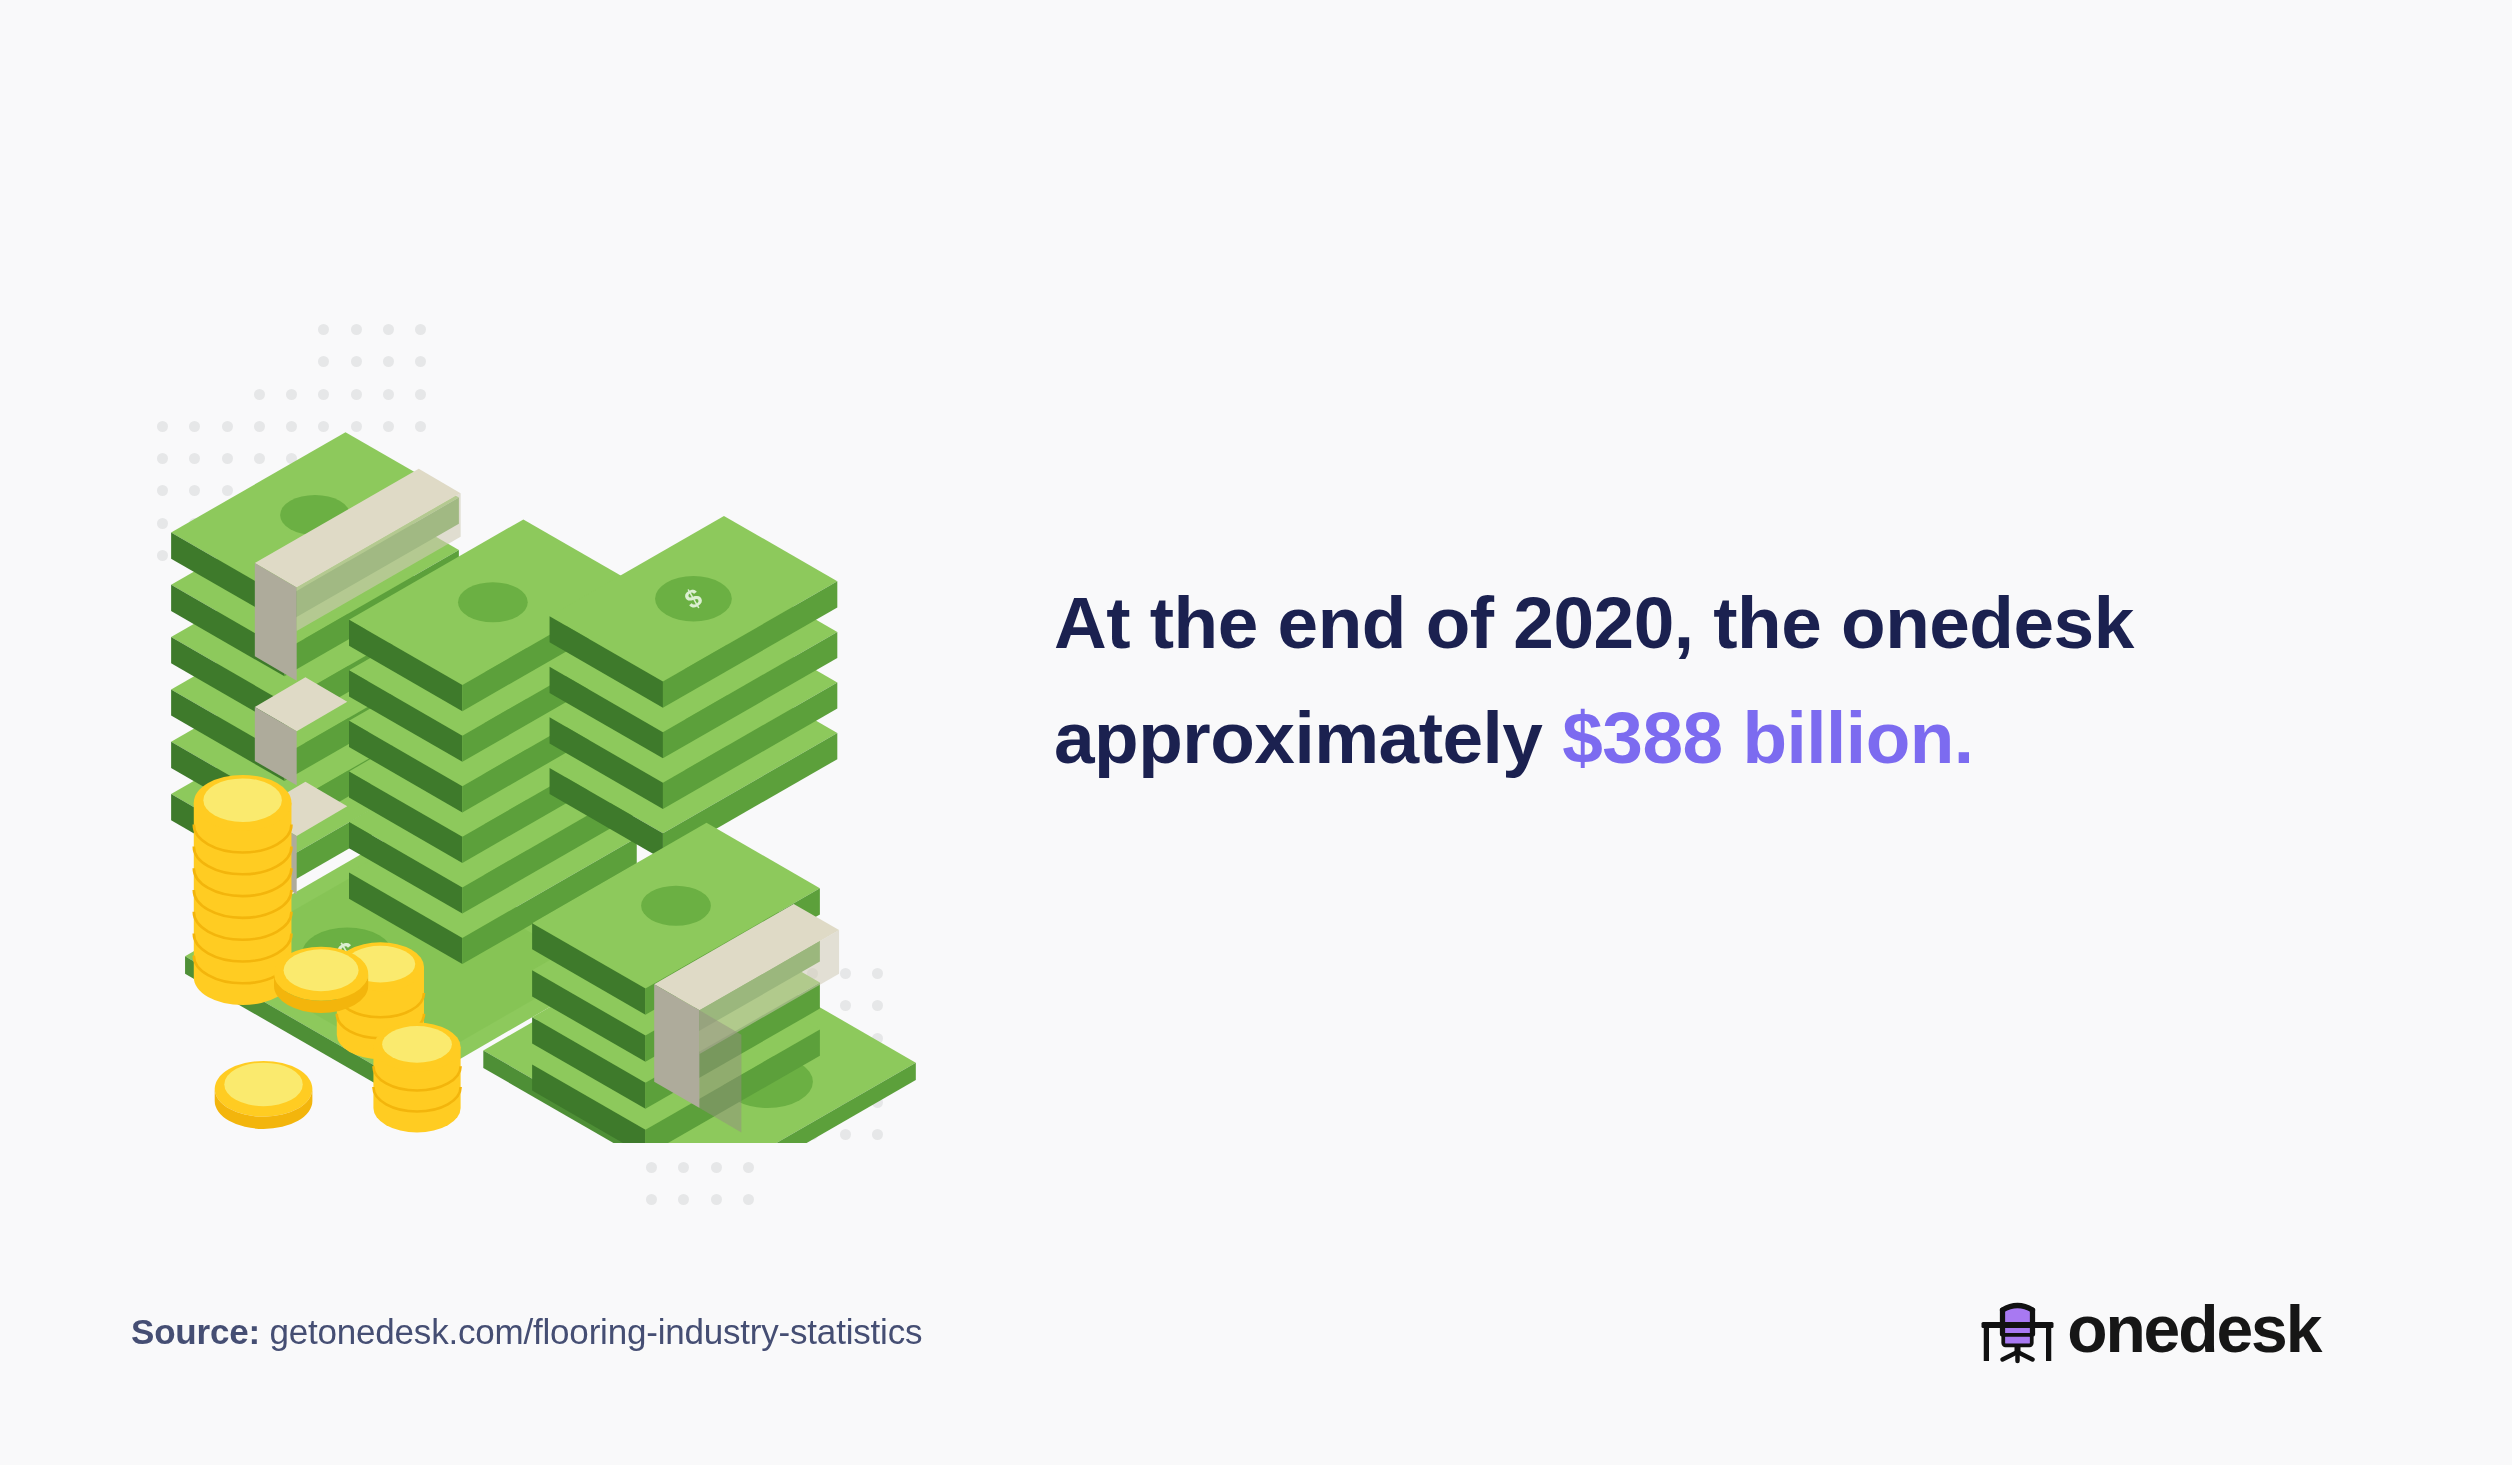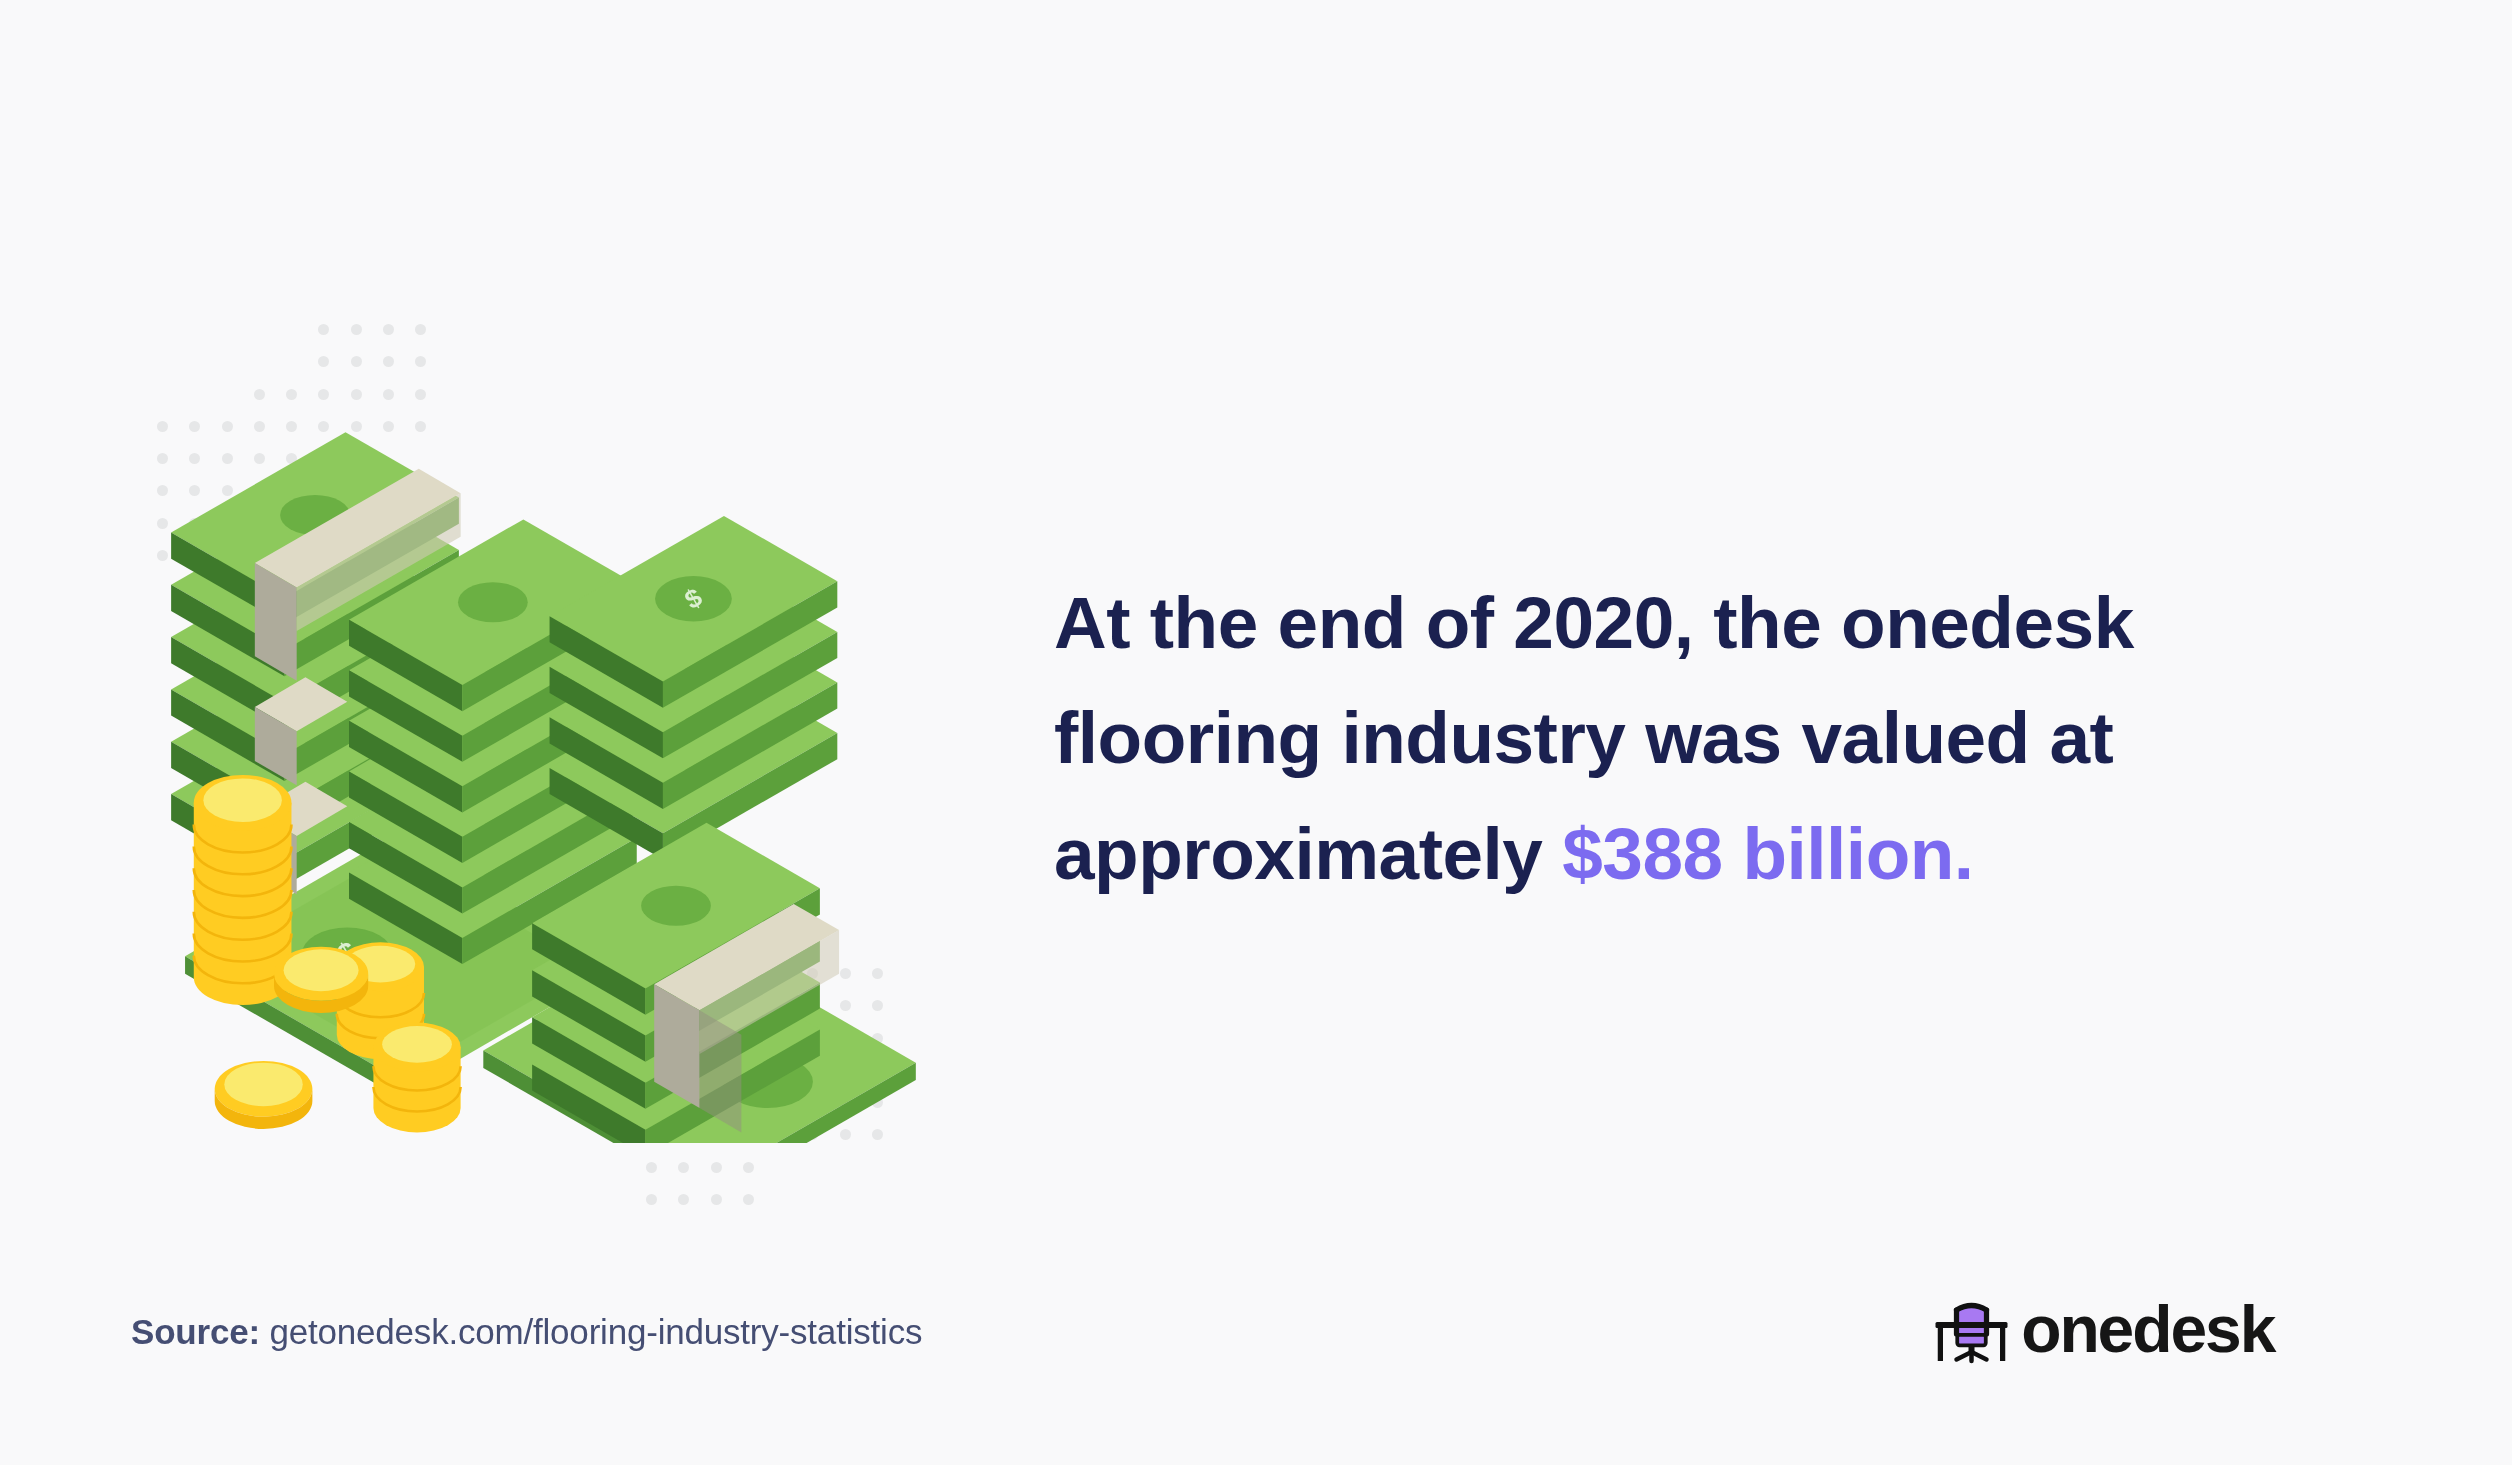--- a/index.html
+++ b/index.html
@@ -79,21 +79,21 @@
   #source-line .src-label {
     font-weight: 700;
   }
   #source-line .src-url {
     font-weight: 400;
   }
 
   
   #logo {
     position: absolute;
-    left: 1934px;
+    left: 1980px;
     top: 1289px;
     display: flex;
     align-items: center;
     gap: 12.2px;
   }
   #logo .mark {
     width: 75px;
     height: 75px;
     flex: 0 0 auto;
   }
@@ -382,21 +382,20 @@
           <path d="M278,742 a50,28 0 0 0 100,0"></path>
         </g>
         <ellipse cx="328" cy="720" rx="50" ry="28" fill="#FFCC22"></ellipse>
         <ellipse cx="328" cy="717" rx="40" ry="21" fill="#FAEA6E"></ellipse>
       </g>
     </svg>
   </div>
 
   <div id="headline">
     <div>At the end of 2020, the onedesk</div>
-    <div>flooring industry was valued at</div>
     <div><span>approximately </span><span class="accent">$388 billion.</span></div>
   </div>
 
   <div id="source-line"><span class="src-label">Source:</span><span class="src-url"> getonedesk.com/flooring-industry-statistics</span></div>
 
   <div id="logo">
     <span class="mark">
       <svg viewBox="0 0 100 100" xmlns="http://www.w3.org/2000/svg">
 
         <path d="M30,28 q20,-12 40,0 l0,34 l-40,0 Z" fill="#A879F2"></path>

